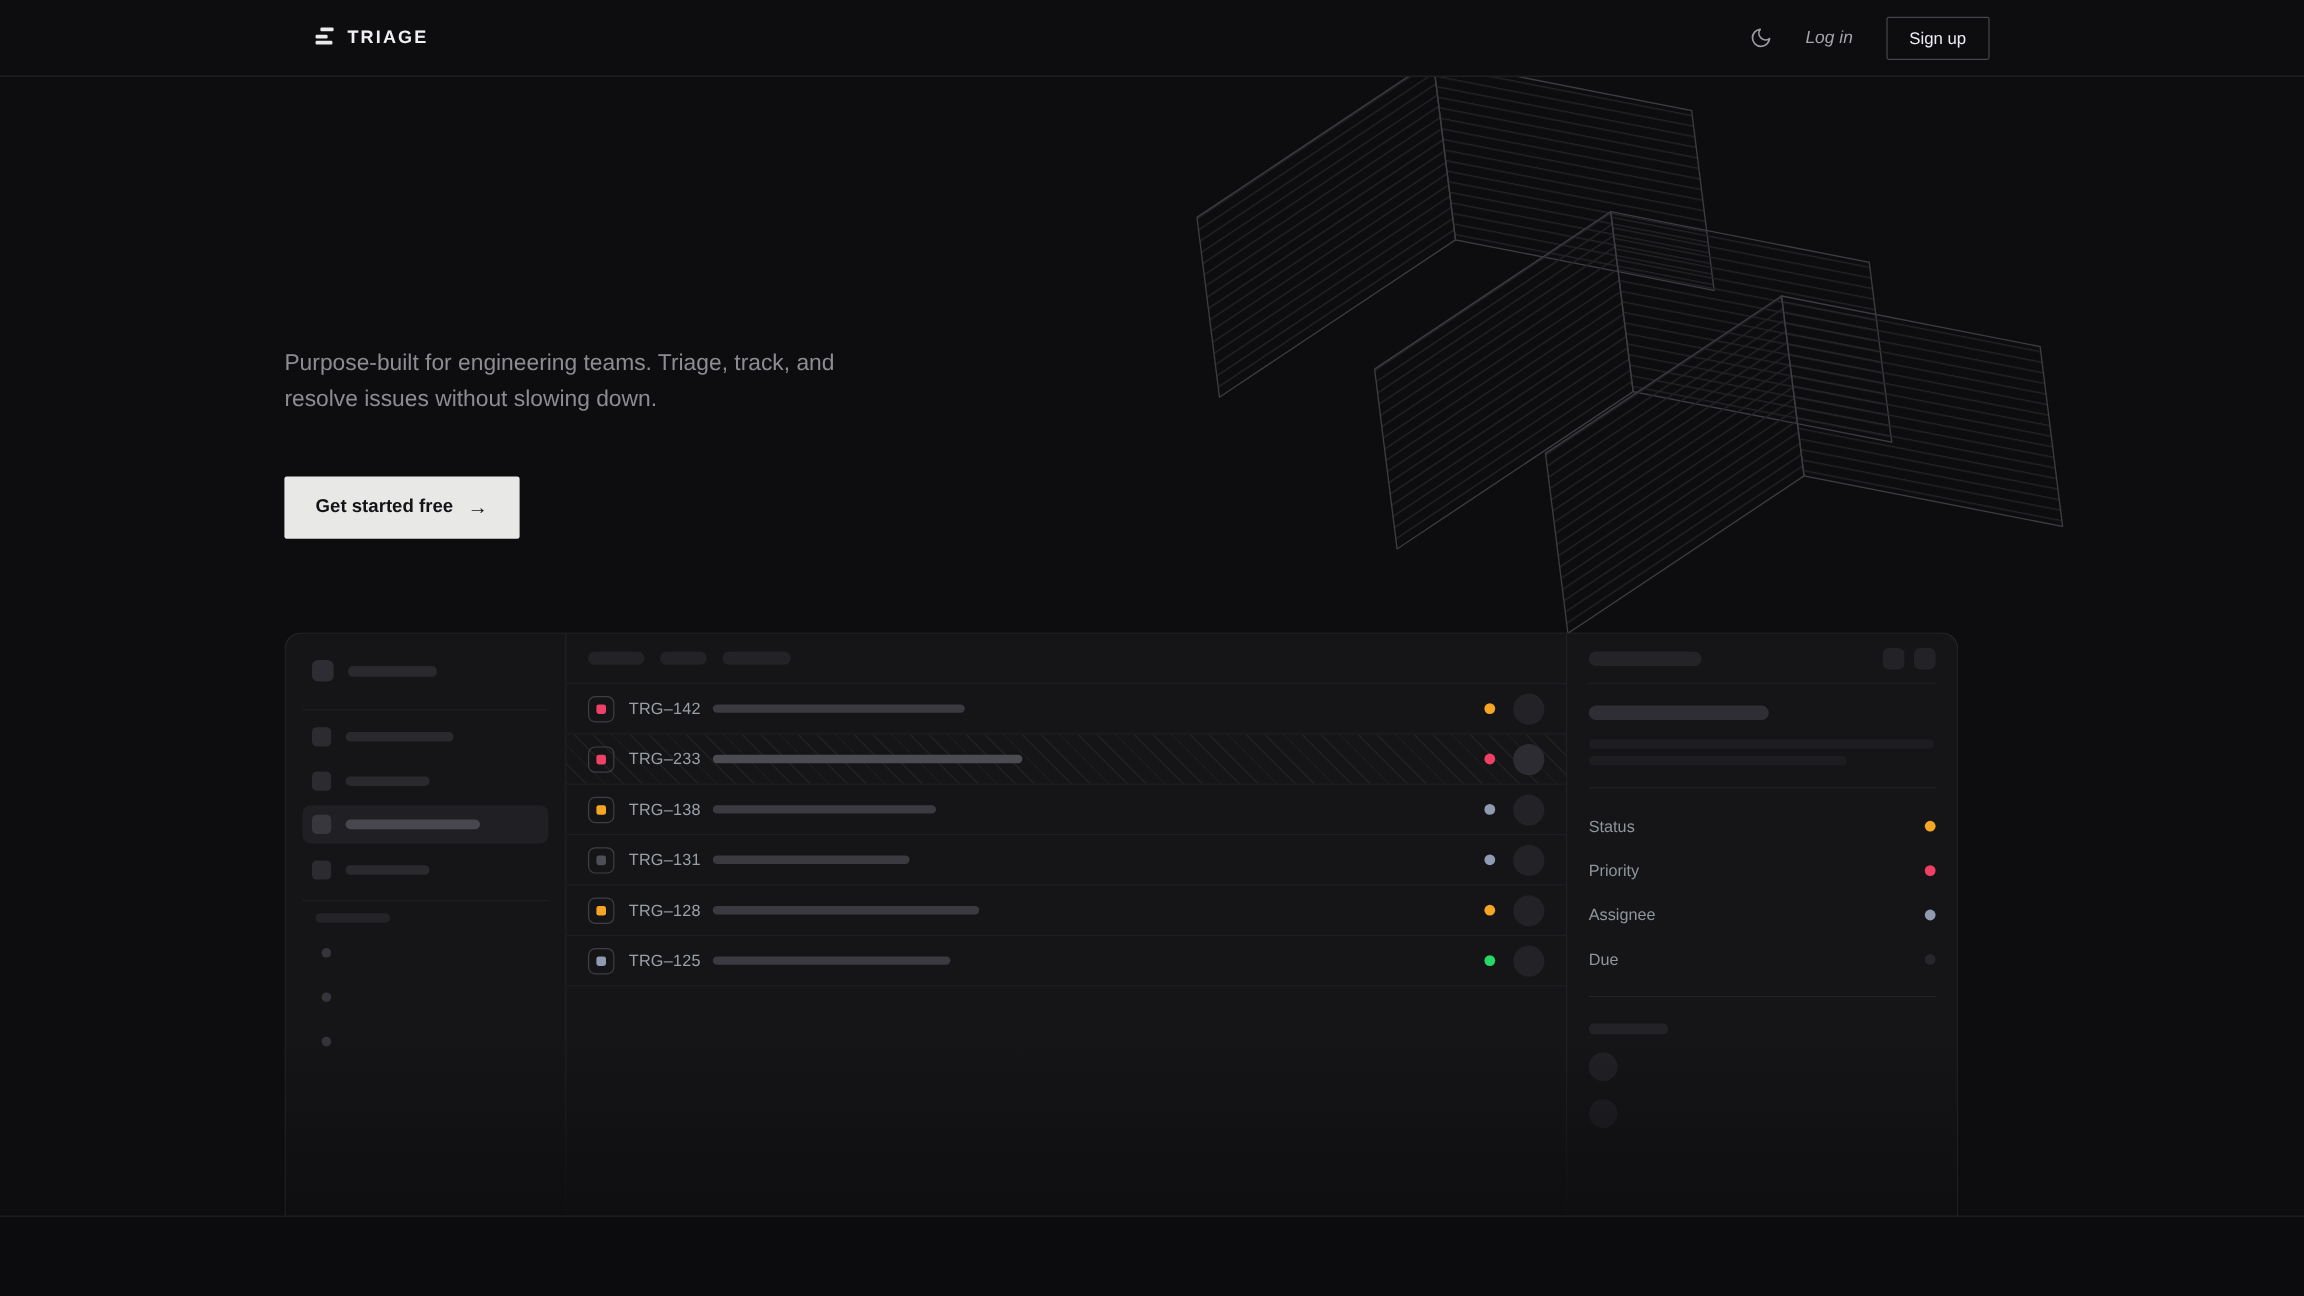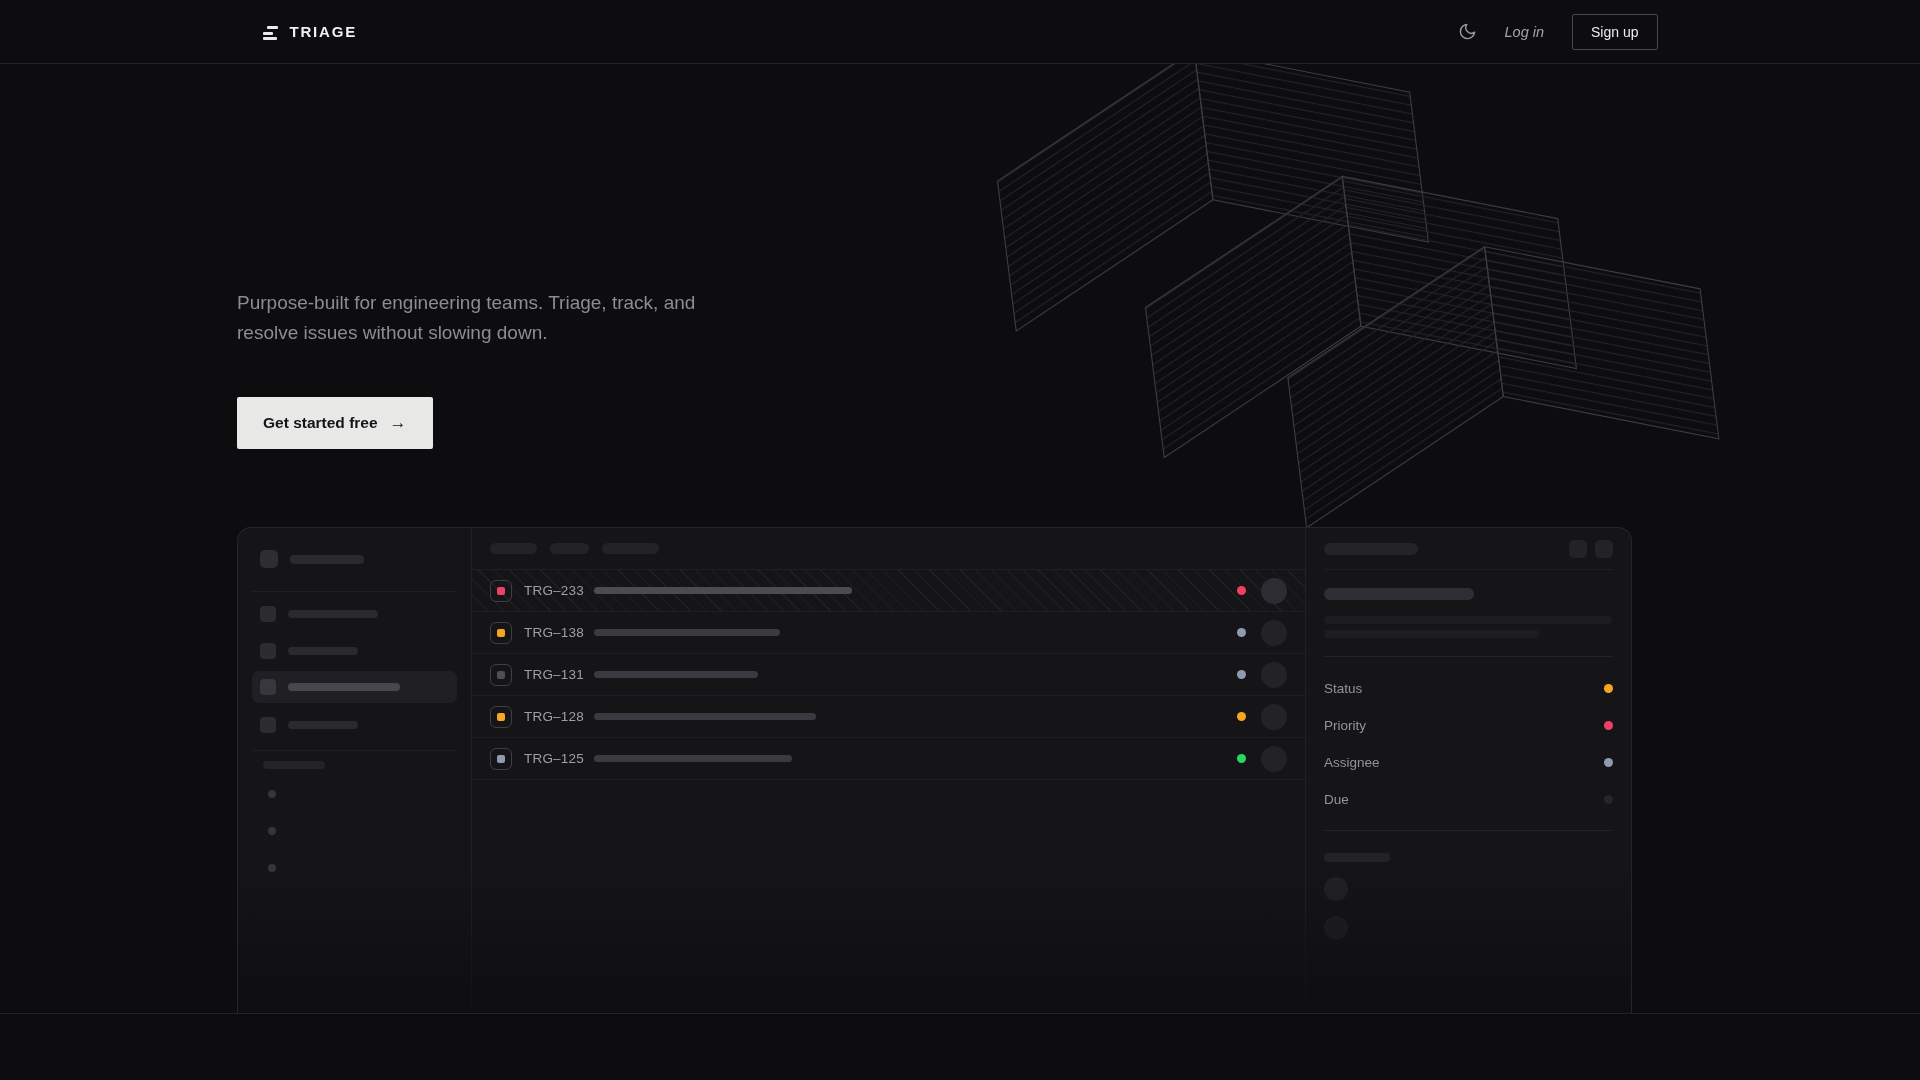--- a/index.html
+++ b/index.html
@@ -9,21 +9,21 @@
     font-family:"Liberation Sans", sans-serif;
     position:relative;
     overflow:hidden;
     color:#eaeaec;
   }
 
   
   .nav { position:absolute; top:0; left:0; width:1920px; height:64px;
          border-bottom:1px solid #232327; display:flex; align-items:center; z-index:10; background:#0d0d0f; }
   .nav-inner { width:1395px; margin:0 auto; display:flex; align-items:center; }
-  .brand { display:flex; align-items:flex-end; gap:12px; cursor:pointer; }
+  .brand { display:flex; align-items:flex-start; gap:12px; cursor:pointer; }
   .brand-icon { width:15px; display:flex; flex-direction:column; gap:2.5px; }
   .brand-icon .b { height:3px; background:#e9e9ee; border-radius:1px; }
   .b1 { width:11px; align-self:flex-end; }
   .b2 { width:10px; align-self:flex-start; }
   .b3 { width:14px; align-self:flex-start; }
   .brand-name { font-size:15px; font-weight:700; letter-spacing:1.8px; color:#f0f0f4; }
   .nav-right { margin-left:auto; display:flex; align-items:center; gap:28px; }
   .moon-btn { background:none; border:none; cursor:pointer; display:flex; align-items:center; }
   .login { font-size:14.5px; color:#a3a3ab; text-decoration:none; cursor:pointer; background:none; border:none;font-style:italic; }
   .signup { font-size:14px; color:#ececf2; border:1px solid #46464c; background:transparent;
@@ -191,20 +191,31 @@
       <div class="side-dot" style="top:336px"></div>
     </div>
 
     <div class="m-list">
       <div class="list-header">
         <span class="pill" style="width:47px"></span>
         <span class="pill" style="width:39px"></span>
         <span class="pill" style="width:57px"></span>
       </div>
 
+      <div class="issue-row" style="--w:210px">
+        <span class="prio">
+            <span class="prio-dot" style="background-color: rgb(239, 65, 104);"></span>
+          </span>
+        <span class="issue-id">TRG–142</span>
+        <span class="title-bar"></span>
+        <span class="row-right">
+          <span class="status-dot" style="background-color: rgb(246, 166, 35);"></span>
+          <span class="avatar"></span>
+        </span>
+      </div>
 
       <div class="issue-row selected" style="--w:258px">
         <span class="prio">
             <span class="prio-dot" style="background-color: rgb(239, 65, 104);"></span>
           </span>
         <span class="issue-id">TRG–233</span>
         <span class="title-bar"></span>
         <span class="row-right">
           <span class="status-dot" style="background-color: rgb(239, 64, 100);"></span>
           <span class="avatar"></span>

